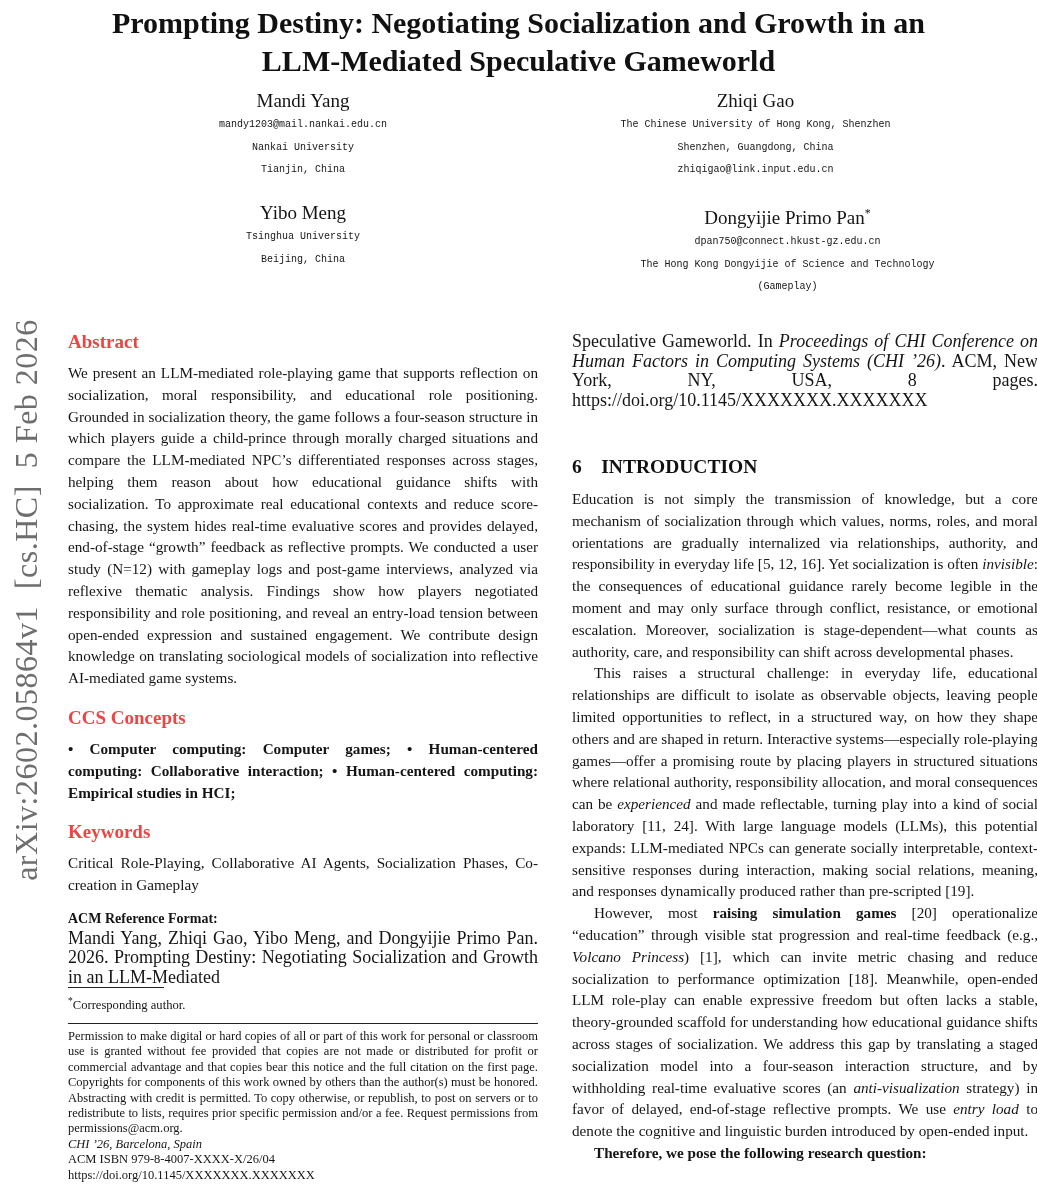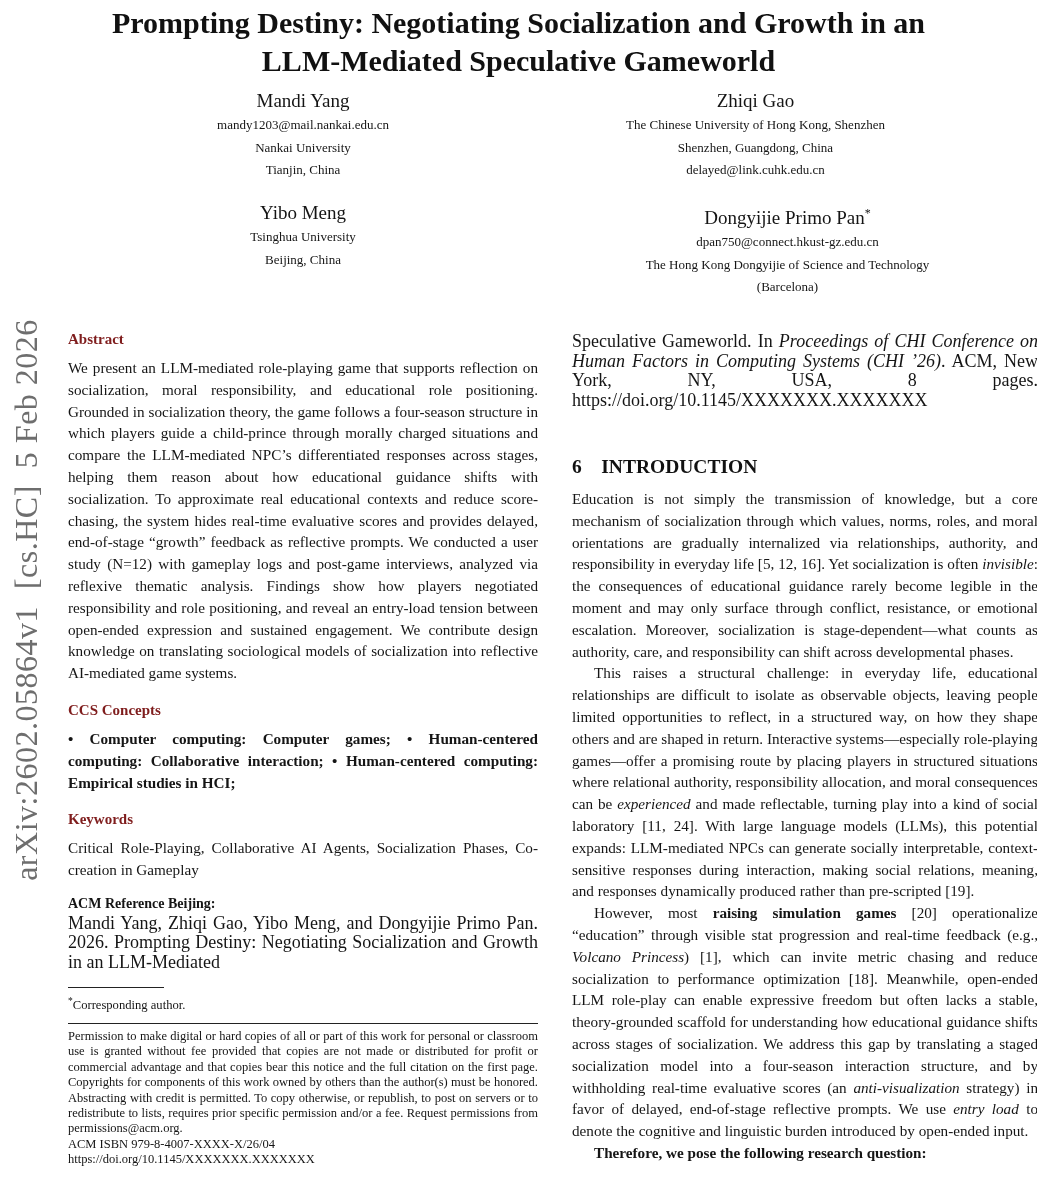--- a/index.html
+++ b/index.html
@@ -14,30 +14,30 @@
     transform:translate(-50%,-50%) rotate(-90deg);
     font-size:32px; color:#6e6e6e; white-space:pre; letter-spacing:0.5px;
   }
   .title {
     position:absolute; top:4px; left:0; right:0; text-align:center;
     font-weight:700; font-size:30px; line-height:38px; color:#111;
   }
   .author-block { position:absolute; text-align:center; }
   .author-name { font-size:19px; line-height:26px; }
   .author-name sup { font-size:12px; }
-  .author-line { font-size:13px; line-height:22.5px; }
+  .author-line { font-size:10px; line-height:22.5px;font-family:Liberation Mono, monospace; }
   .a0 { left:68px;  width:470px; top:88px;  }
   .a1 { left:513px; width:485px; top:88px;  }
   .a2 { left:68px;  width:470px; top:200px; }
   .a3 { left:538px; width:499px; top:200px; }
 
   .col-left  { position:absolute; left:68px;  top:331px; width:470px; }
   .col-right { position:absolute; left:572px; top:332px; width:466px; }
 
-  .sec-head   { font-size:15px; font-weight:700; margin-bottom:9px; color:#7f1d1d; }
+  .sec-head   { font-size:19px; font-weight:700; margin-bottom:9px; color:#ef4444; }
   .body-text  { font-size:15.2px; line-height:21.8px; text-align:justify; hyphens:auto; }
   .ccs-head   { margin-top:18px; }
   .ccs-text   { font-weight:700; }
   .kw-head    { margin-top:18px; }
   .ref-head   { font-size:14px; font-weight:700; margin-top:15px; margin-bottom:2px; }
   .ref-text   { font-size:18px; line-height:19.5px; text-align:justify; hyphens:auto; }
 
   .footnote-rule { position:absolute; left:68px; top:987px; width:96px; border-top:1.4px solid #222; }
   .footnote-text { position:absolute; left:68px; top:993px; width:470px; font-size:12.6px; line-height:16px; }
   .footnote-text sup { font-size:9.5px; }
@@ -67,56 +67,57 @@
     <div class="author-name">Mandi Yang</div>
     <div class="author-line">mandy1203@mail.nankai.edu.cn</div>
     <div class="author-line">Nankai University</div>
     <div class="author-line">Tianjin, China</div>
   </div>
 
   <div class="author-block a1">
     <div class="author-name">Zhiqi Gao</div>
     <div class="author-line">The Chinese University of Hong Kong, Shenzhen</div>
     <div class="author-line">Shenzhen, Guangdong, China</div>
-    <div class="author-line">delayed@link.cuhk.edu.cn</div>
+    <div class="author-line">zhiqigao@link.input.edu.cn</div>
   </div>
 
   <div class="author-block a2">
     <div class="author-name">Yibo Meng</div>
     <div class="author-line">Tsinghua University</div>
     <div class="author-line">Beijing, China</div>
   </div>
 
   <div class="author-block a3">
     <div class="author-name"><span>Dongyijie Primo Pan</span><sup>*</sup></div>
     <div class="author-line">dpan750@connect.hkust-gz.edu.cn</div>
     <div class="author-line">The Hong Kong Dongyijie of Science and Technology</div>
-    <div class="author-line">(Barcelona)</div>
+    <div class="author-line">(Gameplay)</div>
   </div>
 
   <div class="col-left">
     <div class="sec-head">Abstract</div>
     <div class="body-text">We present an LLM-mediated role-playing game that supports reflection on socialization, moral responsibility, and educational role positioning. Grounded in socialization theory, the game follows a four-season structure in which players guide a child-prince through morally charged situations and compare the LLM-mediated NPC’s differentiated responses across stages, helping them reason about how educational guidance shifts with socialization. To approximate real educational contexts and reduce score-chasing, the system hides real-time evaluative scores and provides delayed, end-of-stage “growth” feedback as reflective prompts. We conducted a user study (N=12) with gameplay logs and post-game interviews, analyzed via reflexive thematic analysis. Findings show how players negotiated responsibility and role positioning, and reveal an entry-load tension between open-ended expression and sustained engagement. We contribute design knowledge on translating sociological models of socialization into reflective AI-mediated game systems.</div>
 
     <div class="sec-head ccs-head">CCS Concepts</div>
     <div class="body-text ccs-text">• Computer computing: Computer games; • Human-centered computing: Collaborative interaction; • Human-centered computing: Empirical studies in HCI;</div>
 
     <div class="sec-head kw-head">Keywords</div>
     <div class="body-text">Critical Role-Playing, Collaborative AI Agents, Socialization Phases, Co-creation in Gameplay</div>
 
-    <div class="ref-head">ACM Reference Beijing:</div>
+    <div class="ref-head">ACM Reference Format:</div>
     <div class="ref-text">Mandi Yang, Zhiqi Gao, Yibo Meng, and Dongyijie Primo Pan. 2026. Prompting Destiny: Negotiating Socialization and Growth in an LLM-Mediated</div>
   </div>
 
   <div class="footnote-rule"></div>
   <div class="footnote-text"><sup>*</sup><span>Corresponding author.</span></div>
 
   <div class="permission-rule"></div>
   <div class="permission-block">
     <div>Permission to make digital or hard copies of all or part of this work for personal or classroom use is granted without fee provided that copies are not made or distributed for profit or commercial advantage and that copies bear this notice and the full citation on the first page. Copyrights for components of this work owned by others than the author(s) must be honored. Abstracting with credit is permitted. To copy otherwise, or republish, to post on servers or to redistribute to lists, requires prior specific permission and/or a fee. Request permissions from permissions@acm.org.</div>
+    <div class="it">CHI ’26, Barcelona, Spain</div>
     <div>ACM ISBN 979-8-4007-XXXX-X/26/04</div>
     <div>https://doi.org/10.1145/XXXXXXX.XXXXXXX</div>
   </div>
 
   <div class="col-right">
     <div class="ref-text"><span>Speculative Gameworld. In </span><span style="font-style: italic;">Proceedings of CHI Conference on Human Factors in Computing Systems (CHI ’26)</span><span>. ACM, New York, NY, USA, 8 pages. https://doi.org/10.1145/XXXXXXX.XXXXXXX</span></div>
 
     <div class="intro-head">6 INTRODUCTION</div>
     <div class="body-text para para-first"><span>Education is not simply the transmission of knowledge, but a core mechanism of socialization through which values, norms, roles, and moral orientations are gradually internalized via relationships, authority, and responsibility in everyday life [5, 12, 16]. Yet socialization is often </span><span style="font-style: italic;">invisible</span><span>: the consequences of educational guidance rarely become legible in the moment and may only surface through conflict, resistance, or emotional escalation. Moreover, socialization is stage-dependent—what counts as authority, care, and responsibility can shift across developmental phases.</span></div>
     <div class="body-text para"><span>This raises a structural challenge: in everyday life, educational relationships are difficult to isolate as observable objects, leaving people limited opportunities to reflect, in a structured way, on how they shape others and are shaped in return. Interactive systems—especially role-playing games—offer a promising route by placing players in structured situations where relational authority, responsibility allocation, and moral consequences can be </span><span style="font-style: italic;">experienced</span><span> and made reflectable, turning play into a kind of social laboratory [11, 24]. With large language models (LLMs), this potential expands: LLM-mediated NPCs can generate socially interpretable, context-sensitive responses during interaction, making social relations, meaning, and responses dynamically produced rather than pre-scripted [19].</span></div>

